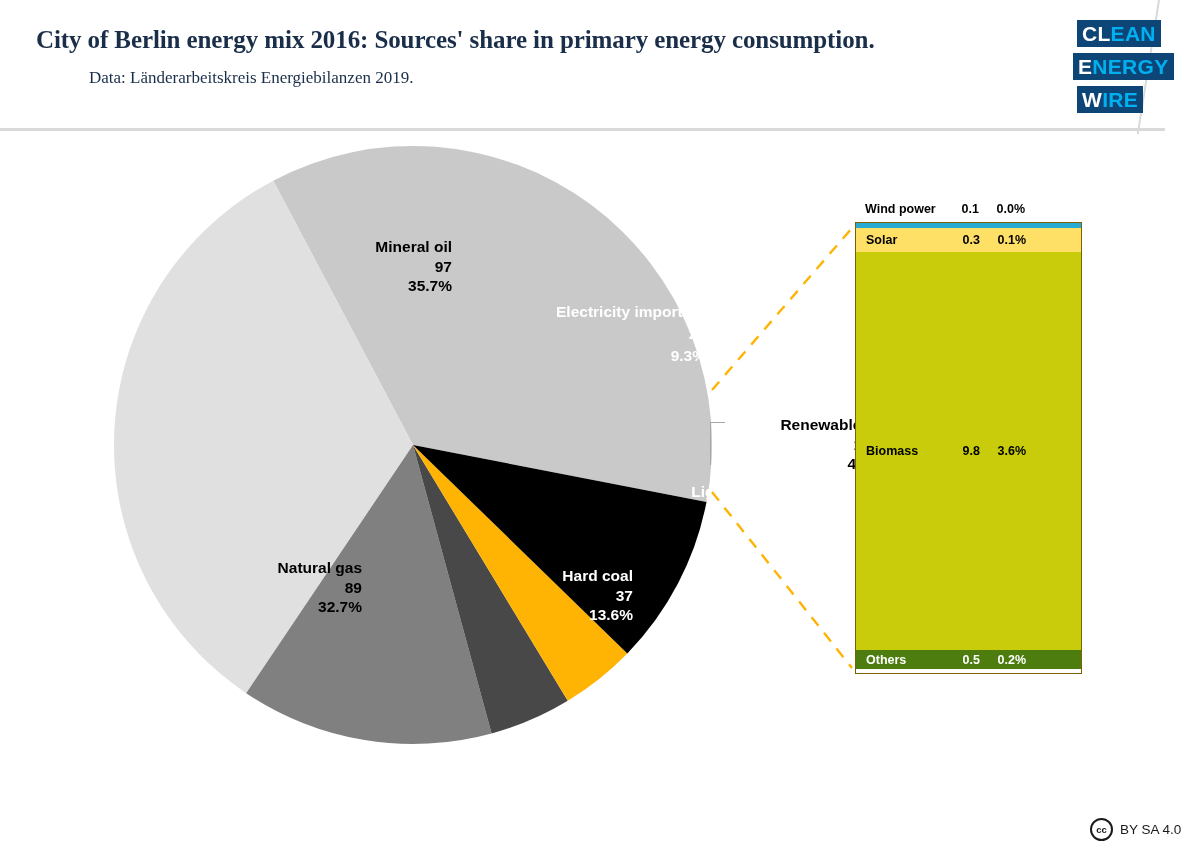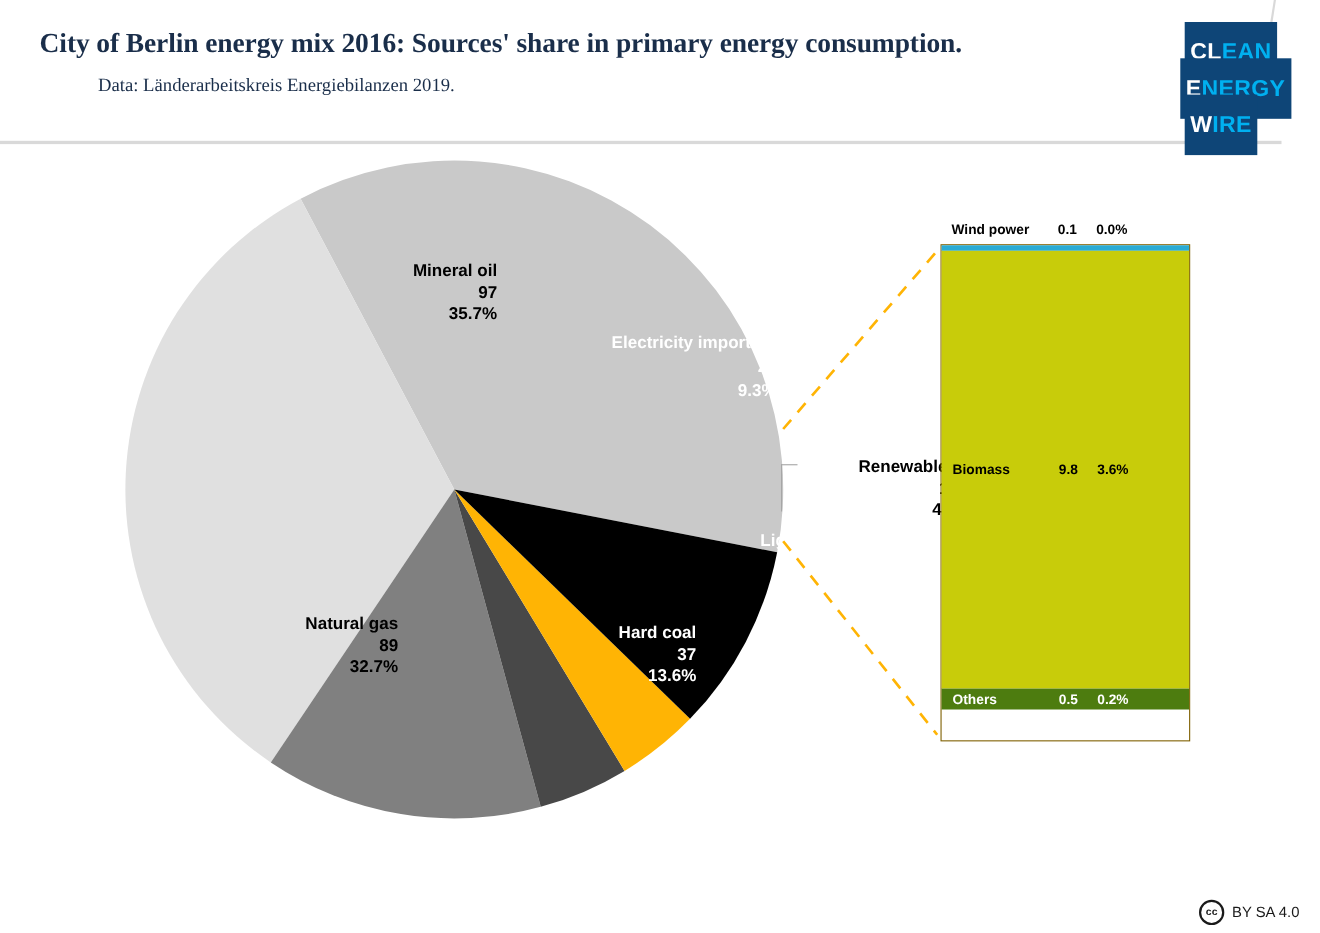--- a/index.html
+++ b/index.html
@@ -41,21 +41,21 @@
   }
 
   
   .logo{position:absolute;left:1073px;top:20px;width:96px;height:100px;}
   .logo-row{
     position:absolute;left:0;
     background:#0e4577;
     color:#ffffff;
     font-family:"Liberation Sans", sans-serif;
     font-weight:bold;font-size:21px;line-height:27px;
-    padding:14px 5px;
+    padding:0 5px;
     letter-spacing:.3px;
     white-space:nowrap;
     box-sizing:border-box;
   }
   .logo-row .cy{color:#00b0f0;}
   .logo-r1{top:0;left:4px;}
   .logo-r2{top:33px;left:0px;}
   .logo-r3{top:66px;left:4px;}
   .pie-svg{position:absolute;left:0;top:0;}
 
@@ -201,20 +201,25 @@
   </svg>
 
 
   <div class="wind-label">
     <span class="seg-name">Wind power</span><span class="seg-val">0.1</span><span class="seg-pct">0.0%</span>
   </div>
 
   <div class="bar">
     <div class="seg seg-wind"></div>
 
+    <div class="seg seg-solar">
+      <div class="seg-row" style="color:#000;">
+        <span class="seg-name">Solar</span><span class="seg-val">0.3</span><span class="seg-pct">0.1%</span>
+      </div>
+    </div>
 
     <div class="seg seg-biomass">
       <div class="seg-row" style="color:#000;">
         <span class="seg-name">Biomass</span><span class="seg-val">9.8</span><span class="seg-pct">3.6%</span>
       </div>
     </div>
 
     <div class="seg seg-others">
       <div class="seg-row" style="color:#fff;">
         <span class="seg-name">Others</span><span class="seg-val">0.5</span><span class="seg-pct">0.2%</span>

